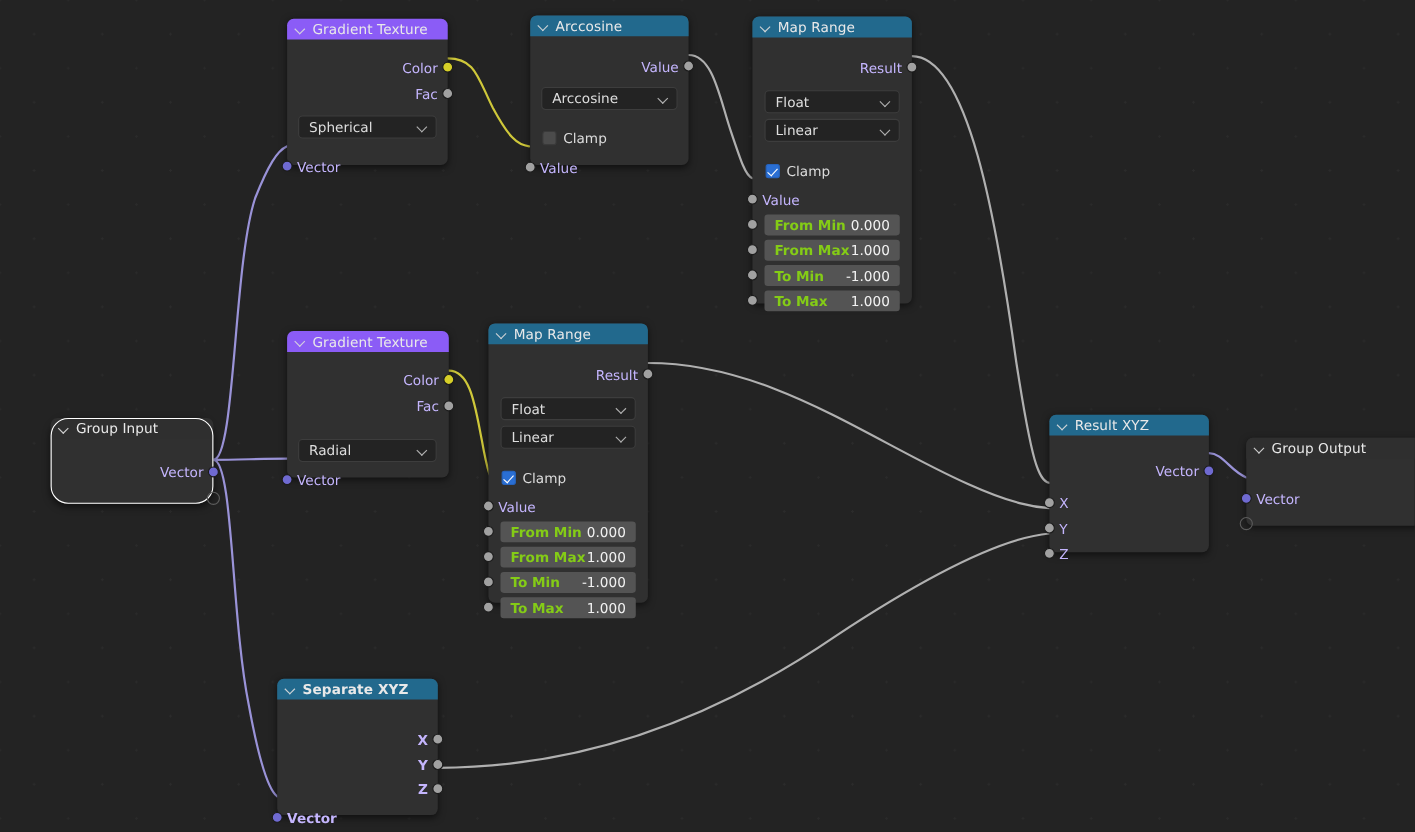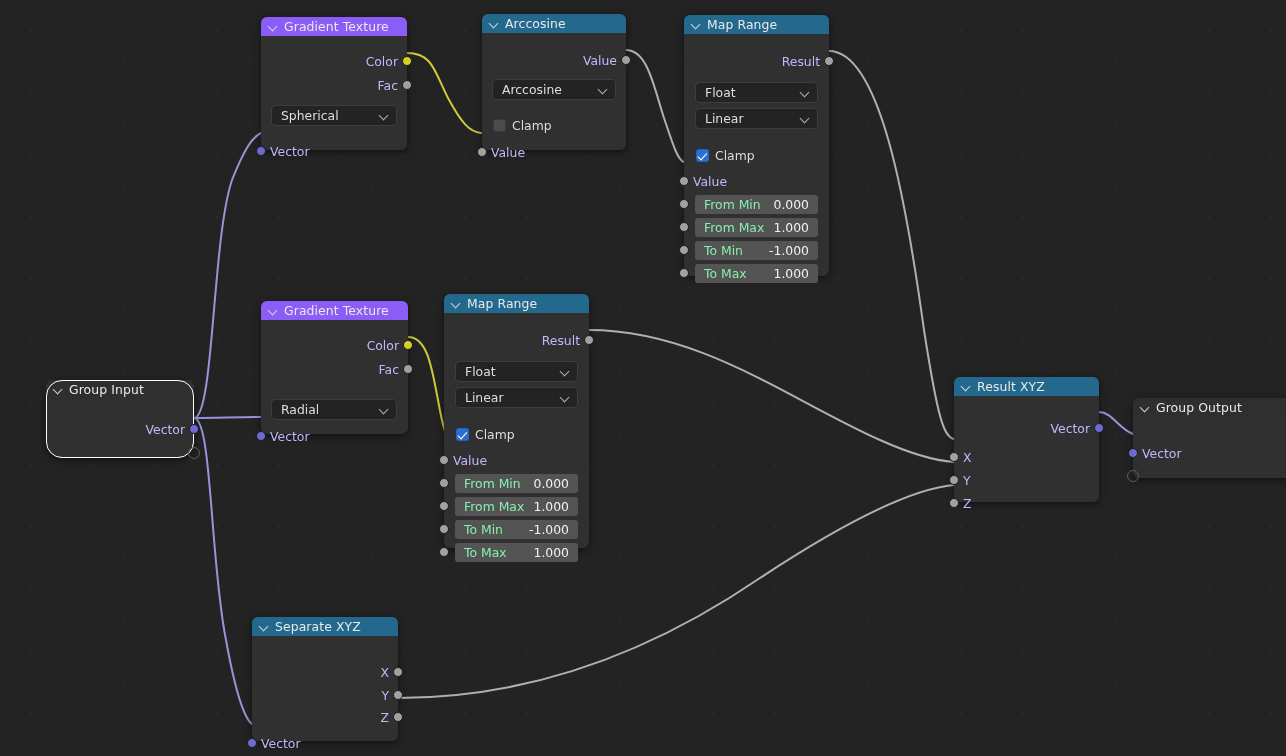--- a/index.html
+++ b/index.html
@@ -83,21 +83,21 @@
   .dd-arrow{width:10px;height:10px;position:relative;opacity:.85;flex:0 0 auto;}
   .dd-arrow:before{
     content:"";position:absolute;left:1px;top:1px;width:6px;height:6px;
     border-right:1.4px solid #c9c9c9;border-bottom:1.4px solid #c9c9c9;
     transform:rotate(45deg);
   }
   .valfield{
     background:#545454;color:#eaeaea;border-radius:3px;
     padding:0 9px;justify-content:space-between;height:19px;
   }
-  .valfield .lbl{color:#86efac;}
+  .valfield .lbl{color:#84cc16;font-weight:bold;}
   .valfield .num{color:#f2f2f2;}
   .chkrow{position:absolute;display:flex;align-items:center;height:17px;font-size:12.4px;color:#dcdcdc;}
   .chk{
     width:13px;height:13px;border-radius:2.5px;margin-right:6px;flex:0 0 auto;
     position:relative;box-sizing:border-box;
   }
   .chk.off{background:#4b4b4b;border:1px solid #3a3a3a;}
   .chk.on{background:#2a6fd4;border:1px solid #2663bd;}
   .chk.on:after{
     content:"";position:absolute;left:3.2px;top:1.4px;width:4px;height:7.5px;
@@ -336,21 +336,21 @@
     </div>
     <div class="body">
       <div class="row out" style="top:22px;">
         <span>Vector</span>
       </div>
       <div class="sock vector" style="right:-5px;top:25px;"></div>
       <div class="sock empty" style="right:-6px;top:48px;width:12px;height:12px;"></div>
     </div>
   </div>
 
-  <div class="node" style="left:252px;top:617px;width:146px;height:124px;">
+  <div class="node" style="left:252px;top:617px;width:146px;height:124px;font-weight:bold;">
     <div class="hdr hdr-blue">
       <span class="chev"></span>
       <span>Separate XYZ</span>
     </div>
     <div class="body">
       <div class="row out" style="top:28px;">
         <span>X</span>
       </div>
       <div class="sock value" style="right:-5px;top:31px;"></div>
 

